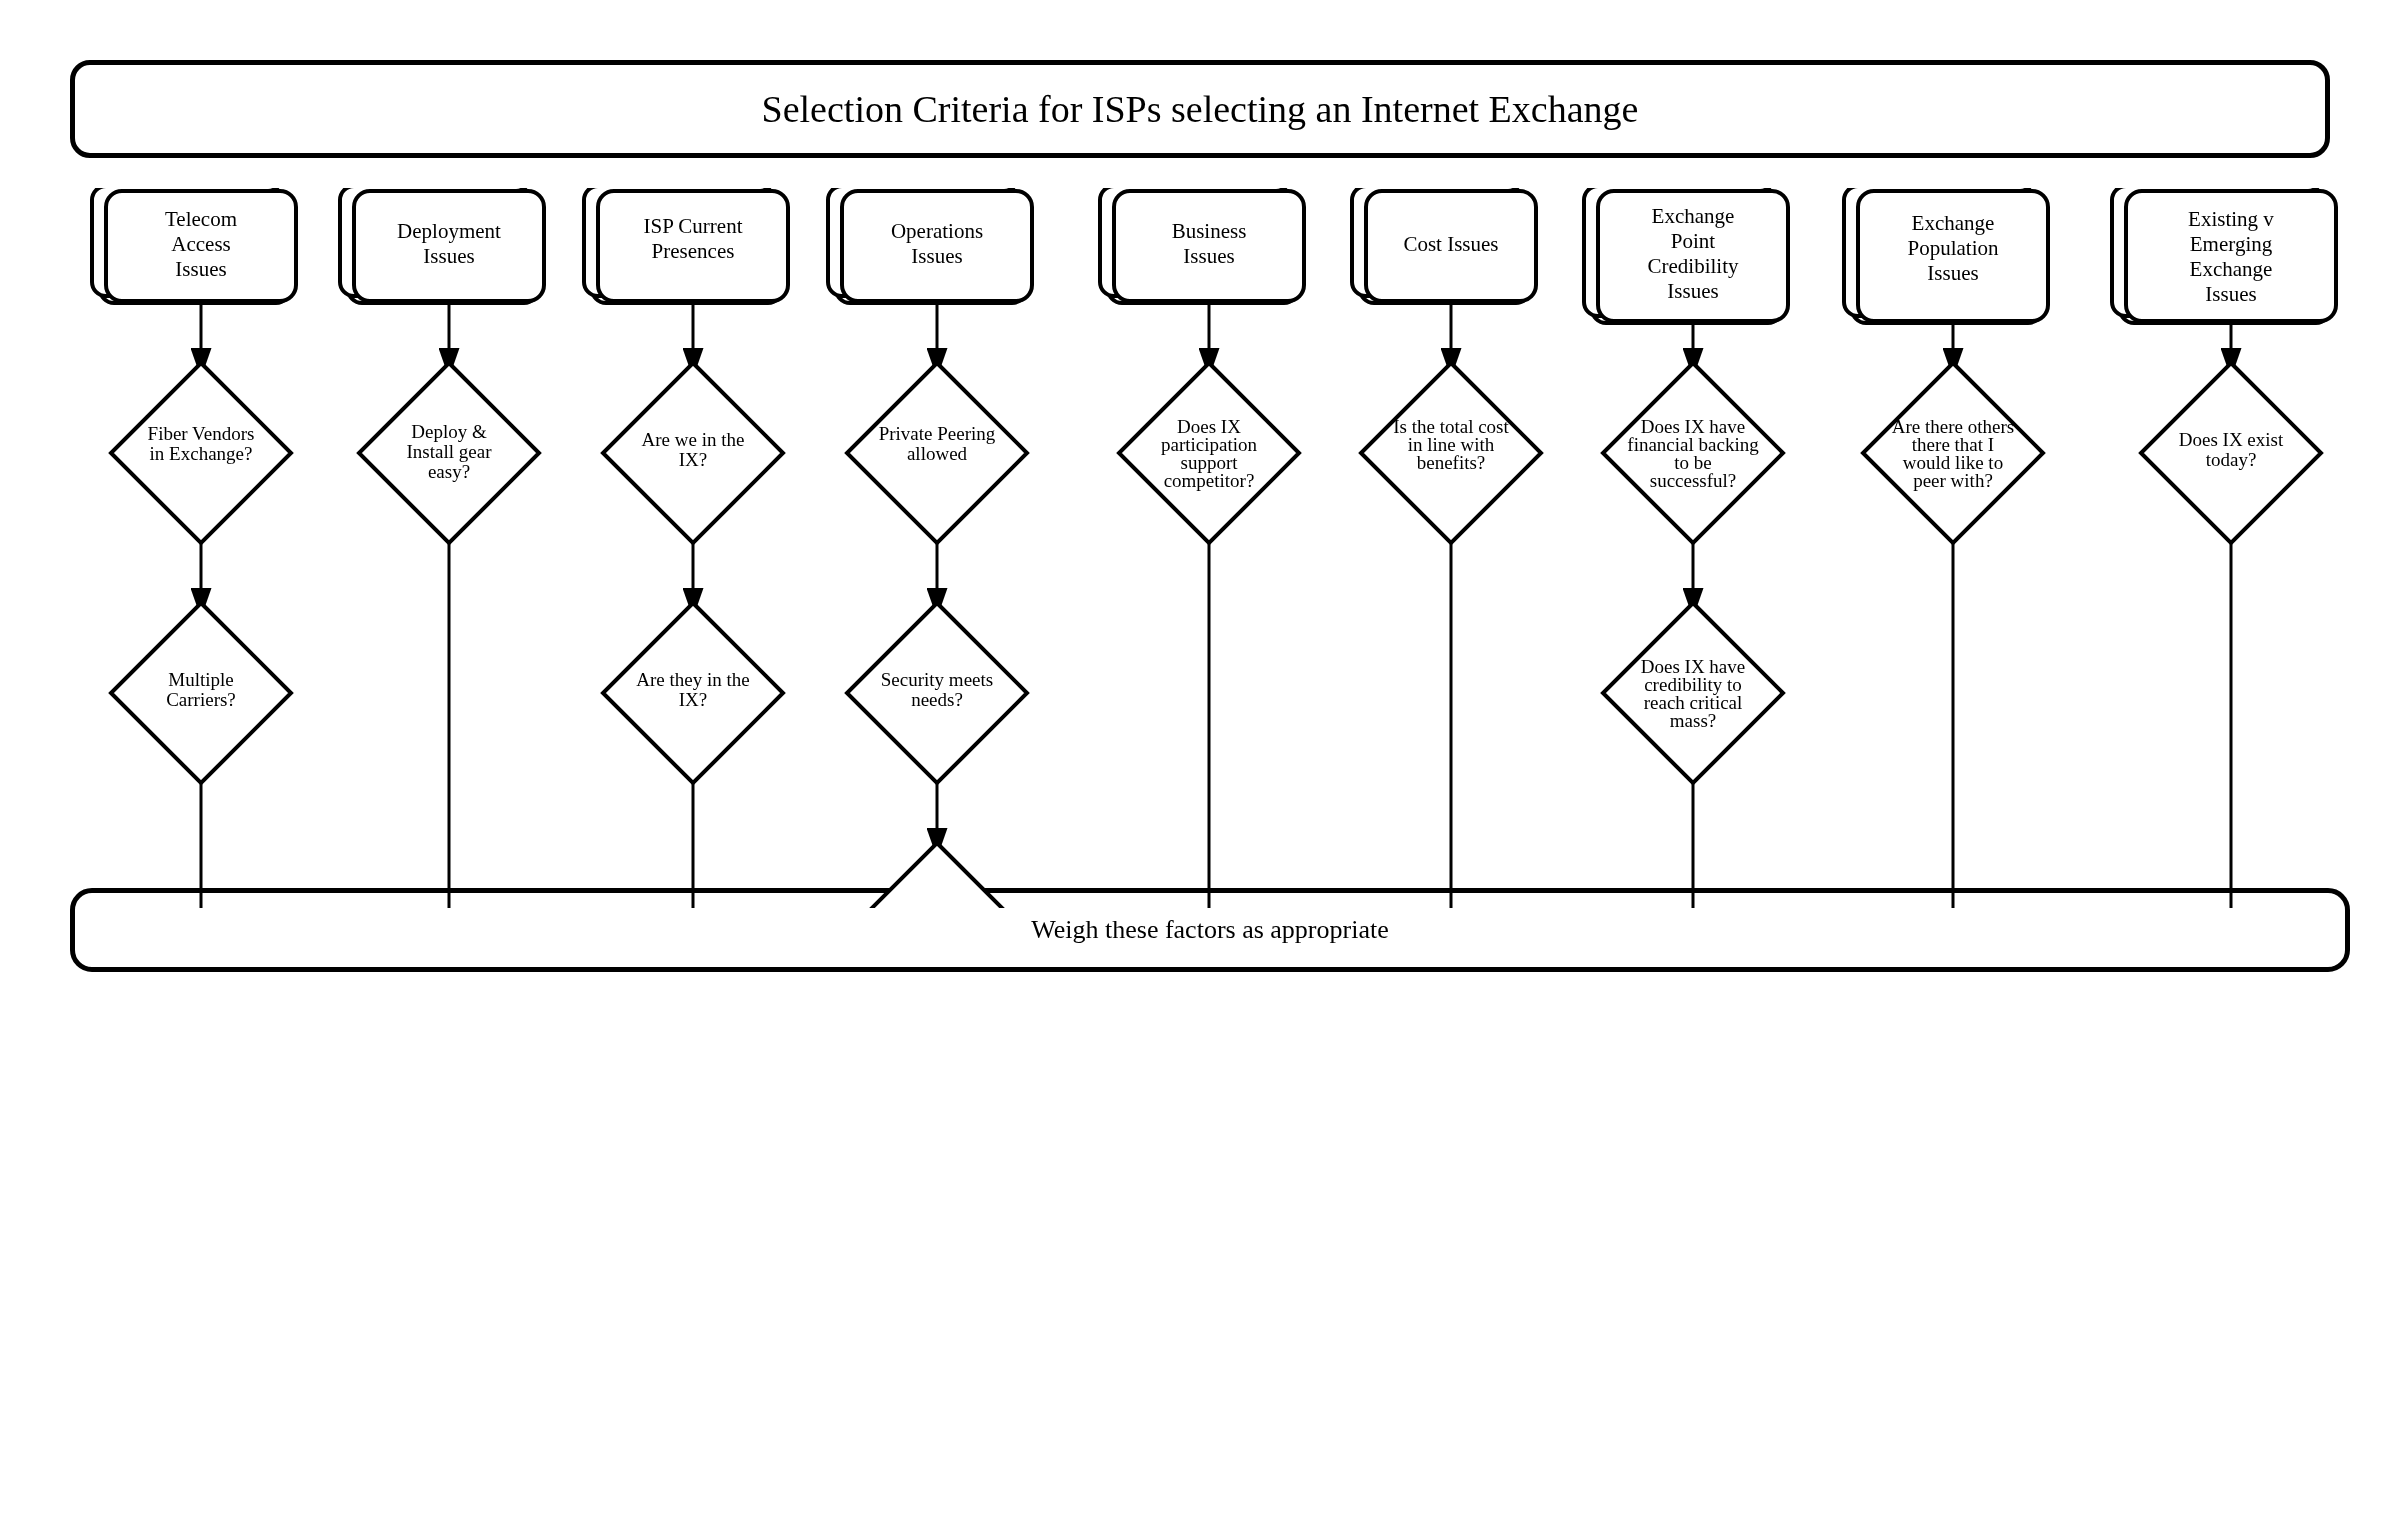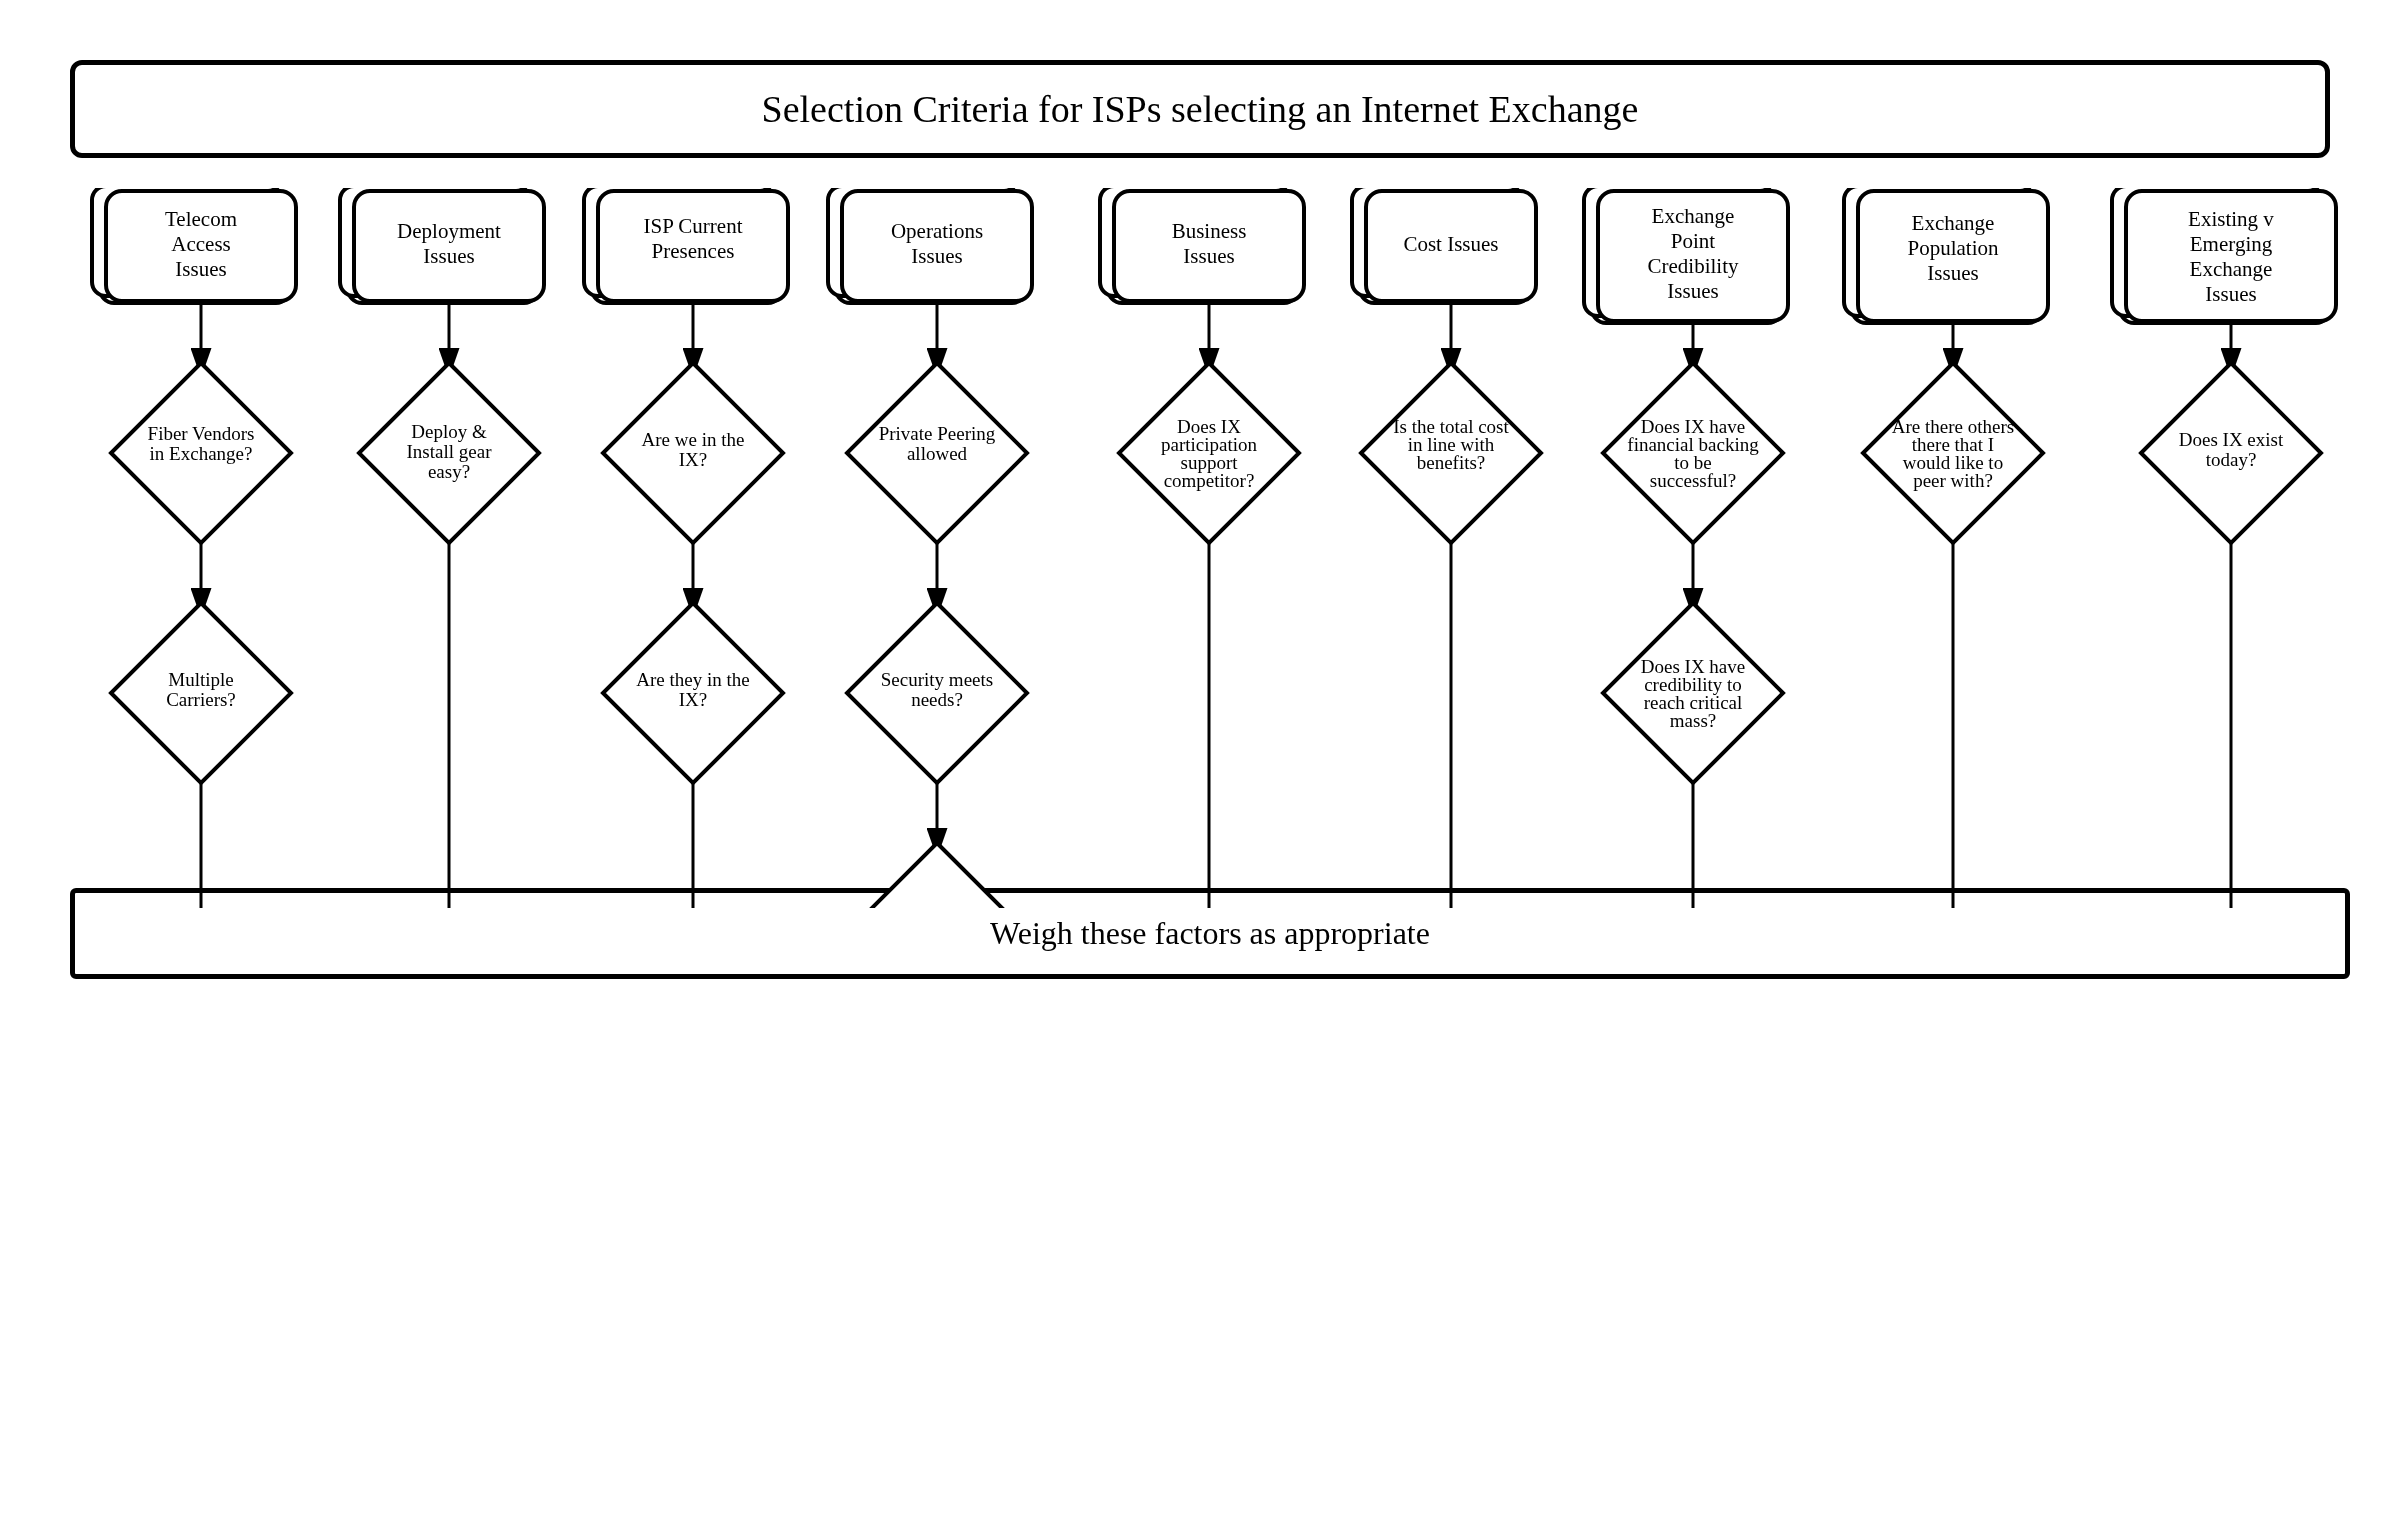--- a/index.html
+++ b/index.html
@@ -14,21 +14,21 @@
       width: 2300px;
       margin: 40px auto;
       padding: 20px;
     }
   </style>
 </head>
 <body>
 
 <div class="diagram-wrapper">
 
-  <div style="border: 5px solid #000; border-radius: 12px; text-align: center; padding: 22px 40px; font-size: 38px; background: #fff; margin-bottom: 30px;">
+  <div style="border: 5px solid #000; border-radius: 20px; text-align: center; padding: 22px 40px; font-size: 38px; background: #fff; margin-bottom: 30px;">
     <span>Selection Criteria for ISPs selecting an Internet Exchange</span>
   </div>
 
   <svg width="2280" height="720" style="display:block; margin:0 auto;" xmlns="http://www.w3.org/2000/svg">
     <defs>
       <marker id="arrowhead" markerWidth="10" markerHeight="7" refX="5" refY="3.5" orient="auto">
         <polygon points="0 0, 10 3.5, 0 7" fill="#000"></polygon>
       </marker>
       <marker id="arrowhead2" markerWidth="8" markerHeight="6" refX="4" refY="3" orient="auto">
         <polygon points="0 0, 8 3, 0 6" fill="#000"></polygon>
@@ -201,17 +201,17 @@
     <line x1="1381" y1="355" x2="1381" y2="900" stroke="#000" stroke-width="3" marker-end="url(#arrowhead)"></line>
 
     <line x1="1623" y1="595" x2="1623" y2="900" stroke="#000" stroke-width="3" marker-end="url(#arrowhead)"></line>
 
     <line x1="1883" y1="355" x2="1883" y2="900" stroke="#000" stroke-width="3" marker-end="url(#arrowhead)"></line>
 
     <line x1="2161" y1="355" x2="2161" y2="900" stroke="#000" stroke-width="3" marker-end="url(#arrowhead)"></line>
 
   </svg>
 
-  <div style="border: 5px solid #000; border-radius: 6px; text-align: center; padding: 22px 40px; font-size: 32px; background: #fff; margin-top: -20px; width: 2280px; margin-left: auto; margin-right: auto;">
+  <div style="border: 5px solid #000; border-radius: 22px; text-align: center; padding: 22px 40px; font-size: 26px; background: #fff; margin-top: -20px; width: 2280px; margin-left: auto; margin-right: auto;">
     <span>Weigh these factors as appropriate</span>
   </div>
 
 </div>
 
 </body></html>

